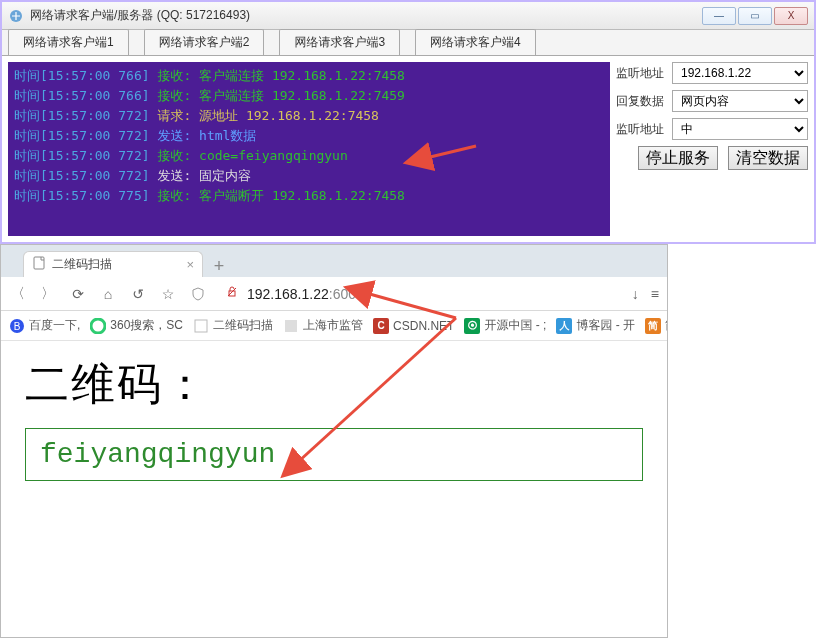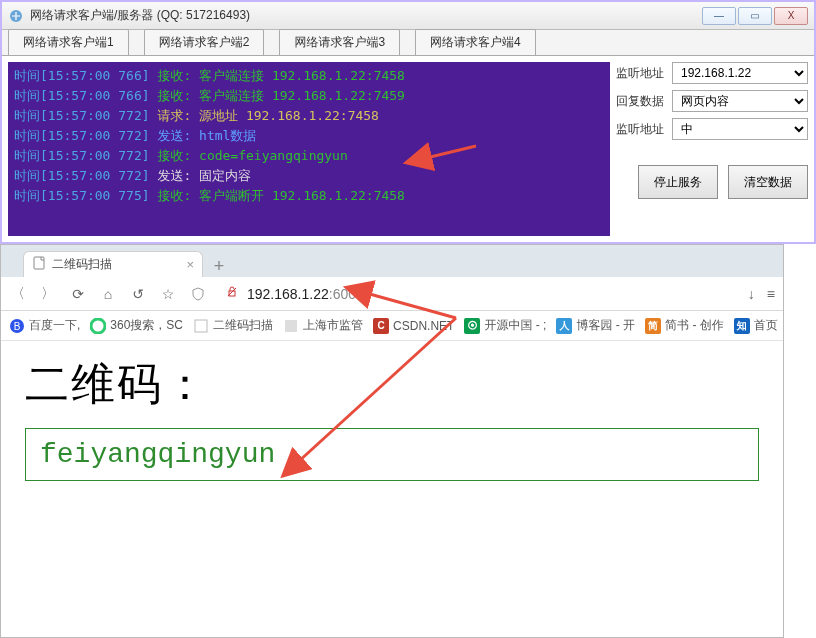--- a/index.html
+++ b/index.html
@@ -24,23 +24,23 @@
   .console .yellow { color:#d6c35c; }
   .console .blue { color:#5fa0ff; }
   .console .white { color:#ddd; }
   .sidepanel { width:192px; font-size:12px; color:#333; }
   .sidepanel .srow{ display:flex; align-items:center; margin-bottom:6px;}
   .sidepanel label{ width:56px; text-align:left; white-space:nowrap;}
   .sidepanel select, .sidepanel input.txt{
     flex:1; height:22px; border:1px solid #a9a9a9; background:#fff; font-size:12px; padding:0 4px;
   }
   .btnrow{ display:flex; gap:10px; justify-content:flex-end; margin-top:4px;}
-  .btn{ width:80px; height:34px; border:1px solid #8c8c8c; background:linear-gradient(#f6f6f6,#e1e1e1); font-size:12px; cursor:pointer;margin-top:19px;}
+  .btn{ width:80px; height:24px; border:1px solid #8c8c8c; background:linear-gradient(#f6f6f6,#e1e1e1); font-size:16px; cursor:pointer;}
   
-  .browser{ width:784px; height:394px; border:1px solid #bbb; background:#fff; display:flex; flex-direction:column;}
+  .browser{ width:668px; height:394px; border:1px solid #bbb; background:#fff; display:flex; flex-direction:column;}
   .b-tabs{ height:32px; background:#dfe6ec; display:flex; align-items:flex-end; padding:4px 0 0 22px; }
   .b-tab{ height:26px; background:#fff; border-top-left-radius:6px; border-top-right-radius:6px; display:flex; align-items:center; padding:0 8px; font-size:12px; color:#444; width:180px; gap:6px; border:1px solid #d0d0d0; border-bottom:none;}
   .b-tab .x{ margin-left:auto; color:#999; cursor:pointer; font-size:13px;}
   .newtab{ width:28px; height:22px; margin-left:2px; color:#888; display:flex; align-items:center; justify-content:center; cursor:pointer; font-size:18px;}
   .b-toolbar{ height:34px; border-bottom:1px solid #d9d9d9; display:flex; align-items:center; padding:0 8px; gap:12px;}
   .nav-ico{ width:18px; height:18px; display:flex; align-items:center; justify-content:center; color:#666; cursor:pointer; font-size:14px;}
   .shield{ color:#999;}
   .url{ display:flex; align-items:baseline; font-size:14px; margin-left:4px; flex:1;}
   .url .pad{ width:18px; height:14px; display:inline-flex; align-items:center; justify-content:center; color:#c33; margin-right:6px;}
   .url .host{ color:#222;}

